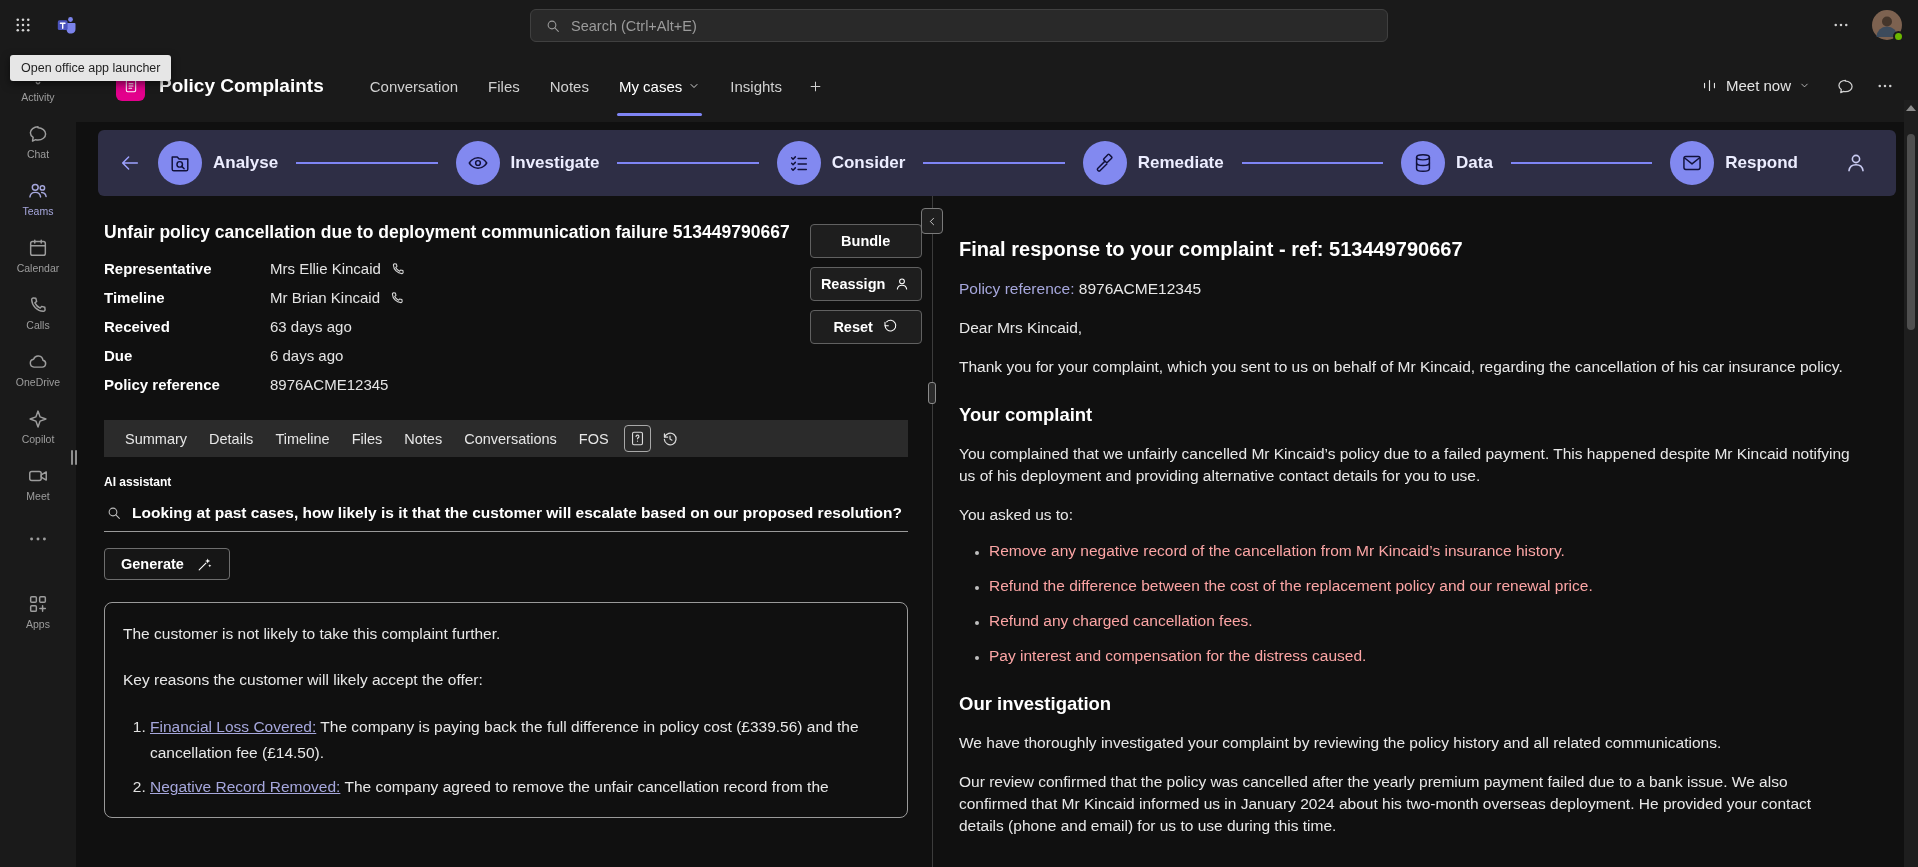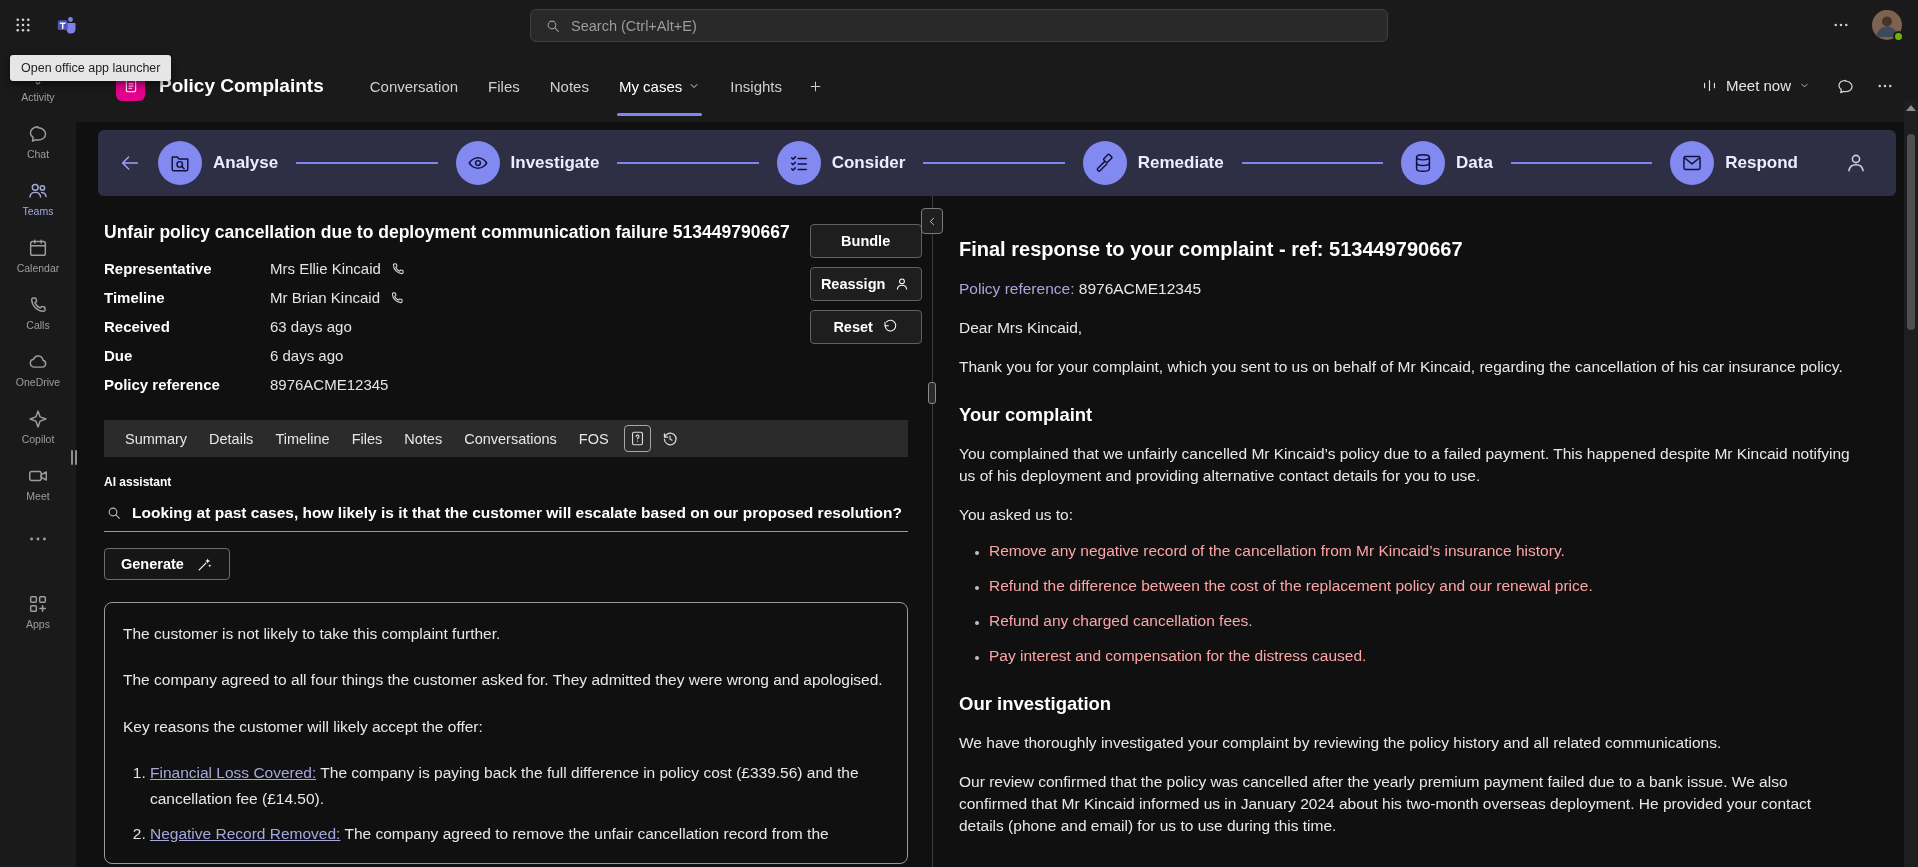--- a/index.html
+++ b/index.html
@@ -474,21 +474,20 @@
         <span>Generate</span>
         <svg class="i" width="17" height="17" viewBox="0 0 24 24">
             <path d="M4.5 19.5L14 10"></path>
             <path class="f" d="M16.5 3.5l1 2.6 2.6 1-2.6 1-1 2.6-1-2.6-2.6-1 2.6-1z"></path>
             <path class="f" d="M19.5 11.5l.6 1.6 1.6.6-1.6.6-.6 1.6-.6-1.6-1.6-.6 1.6-.6z"></path>
           </svg>
       </button>
 
       <div class="ai-result">
         <p>The customer is not likely to take this complaint further.</p>
-        <p>The company agreed to all four things the customer asked for. They admitted they were wrong and apologised.</p>
         <p>Key reasons the customer will likely accept the offer:</p>
         <ol>
           <li>
             <span class="rlink">Financial Loss Covered:</span>
             <span>The company is paying back the full difference in policy cost (£339.56) and the cancellation fee (£14.50).</span>
           </li>
           <li>
             <span class="rlink">Negative Record Removed:</span>
             <span>The company agreed to remove the unfair cancellation record from the</span>
           </li>

